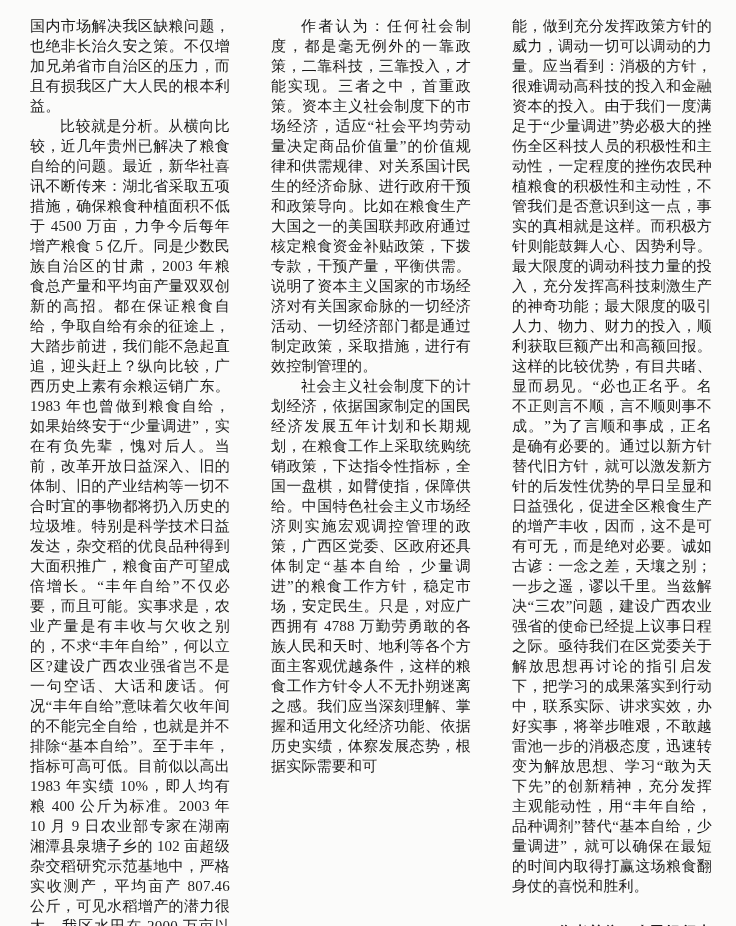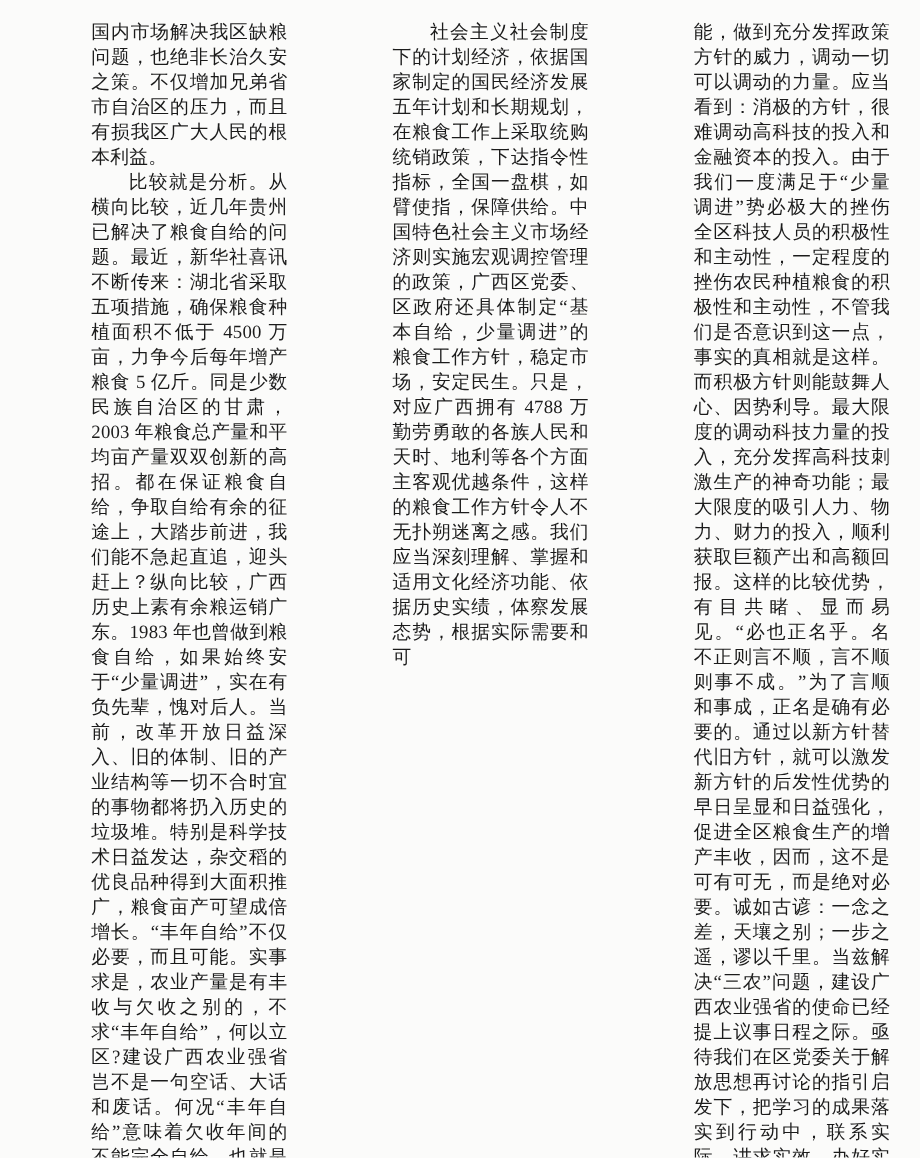--- a/index.html
+++ b/index.html
@@ -19,36 +19,37 @@
     color: #1b1b1b;
   }
   .col {
     width: 200px;
     flex: 0 0 200px;
     font-size: 15px;
     line-height: 20px;
     text-align: justify;
     letter-spacing: 0.2px;
   }
-  .para { text-align: justify; margin-left: 43px; }
+  .para { text-align: justify; }
   .para.indent { text-indent: 2em; }
   .footer-block { margin-top: 26px; font-weight: bold; }
   .footer-affiliation { text-indent: 2em; text-align: justify; }
 </style>
 </head>
 <body>
 
 <div class="page">
 
   <div class="col">
     <p class="para">国内市场解决我区缺粮问题，也绝非长治久安之策。不仅增加兄弟省市自治区的压力，而且有损我区广大人民的根本利益。</p>
     <p class="para indent">比较就是分析。从横向比较，近几年贵州已解决了粮食自给的问题。最近，新华社喜讯不断传来：湖北省采取五项措施，确保粮食种植面积不低于 4500 万亩，力争今后每年增产粮食 5 亿斤。同是少数民族自治区的甘肃，2003 年粮食总产量和平均亩产量双双创新的高招。都在保证粮食自给，争取自给有余的征途上，大踏步前进，我们能不急起直追，迎头赶上？纵向比较，广西历史上素有余粮运销广东。1983 年也曾做到粮食自给，如果始终安于“少量调进”，实在有负先辈，愧对后人。当前，改革开放日益深入、旧的体制、旧的产业结构等一切不合时宜的事物都将扔入历史的垃圾堆。特别是科学技术日益发达，杂交稻的优良品种得到大面积推广，粮食亩产可望成倍增长。“丰年自给”不仅必要，而且可能。实事求是，农业产量是有丰收与欠收之别的，不求“丰年自给”，何以立区?建设广西农业强省岂不是一句空话、大话和废话。何况“丰年自给”意味着欠收年间的不能完全自给，也就是并不排除“基本自给”。至于丰年，指标可高可低。目前似以高出 1983 年实绩 10%，即人均有粮 400 公斤为标准。2003 年 10 月 9 日农业部专家在湖南湘潭县泉塘子乡的 102 亩超级杂交稻研究示范基地中，严格实收测产，平均亩产 807.46 公斤，可见水稻增产的潜力很大。我区水田在 2000 万亩以上，其中大部分还可种植双造，倍加努力，只此稻谷一项，应可实现粮食自给。如遇不能达标的欠收年，在以丰补欠的情况下，仍可“基本自给”。至于“品种调剂”</p>
   </div>
 
   <div class="col">
+    <p class="para indent">作者认为：任何社会制度，都是毫无例外的一靠政策，二靠科技，三靠投入，才能实现。三者之中，首重政策。资本主义社会制度下的市场经济，适应“社会平均劳动量决定商品价值量”的价值规律和供需规律、对关系国计民生的经济命脉、进行政府干预和政策导向。比如在粮食生产大国之一的美国联邦政府通过核定粮食资金补贴政策，下拨专款，干预产量，平衡供需。说明了资本主义国家的市场经济对有关国家命脉的一切经济活动、一切经济部门都是通过制定政策，采取措施，进行有效控制管理的。</p>
     <p class="para indent">社会主义社会制度下的计划经济，依据国家制定的国民经济发展五年计划和长期规划，在粮食工作上采取统购统销政策，下达指令性指标，全国一盘棋，如臂使指，保障供给。中国特色社会主义市场经济则实施宏观调控管理的政策，广西区党委、区政府还具体制定“基本自给，少量调进”的粮食工作方针，稳定市场，安定民生。只是，对应广西拥有 4788 万勤劳勇敢的各族人民和天时、地利等各个方面主客观优越条件，这样的粮食工作方针令人不无扑朔迷离之感。我们应当深刻理解、掌握和适用文化经济功能、依据历史实绩，体察发展态势，根据实际需要和可</p>
   </div>
 
   <div class="col">
     <p class="para">能，做到充分发挥政策方针的威力，调动一切可以调动的力量。应当看到：消极的方针，很难调动高科技的投入和金融资本的投入。由于我们一度满足于“少量调进”势必极大的挫伤全区科技人员的积极性和主动性，一定程度的挫伤农民种植粮食的积极性和主动性，不管我们是否意识到这一点，事实的真相就是这样。而积极方针则能鼓舞人心、因势利导。最大限度的调动科技力量的投入，充分发挥高科技刺激生产的神奇功能；最大限度的吸引人力、物力、财力的投入，顺利获取巨额产出和高额回报。这样的比较优势，有目共睹、显而易见。“必也正名乎。名不正则言不顺，言不顺则事不成。”为了言顺和事成，正名是确有必要的。通过以新方针替代旧方针，就可以激发新方针的后发性优势的早日呈显和日益强化，促进全区粮食生产的增产丰收，因而，这不是可有可无，而是绝对必要。诚如古谚：一念之差，天壤之别；一步之遥，谬以千里。当兹解决“三农”问题，建设广西农业强省的使命已经提上议事日程之际。亟待我们在区党委关于解放思想再讨论的指引启发下，把学习的成果落实到行动中，联系实际、讲求实效，办好实事，将举步唯艰，不敢越雷池一步的消极态度，迅速转变为解放思想、学习“敢为天下先”的创新精神，充分发挥主观能动性，用“丰年自给，品种调剂”替代“基本自给，少量调进”，就可以确保在最短的时间内取得打赢这场粮食翻身仗的喜悦和胜利。</p>
     <div class="footer-block">
       <p class="footer-affiliation">（作者单位：人民银行南宁中心支行，南宁市　530021）</p>
 
     </div>
   </div>

